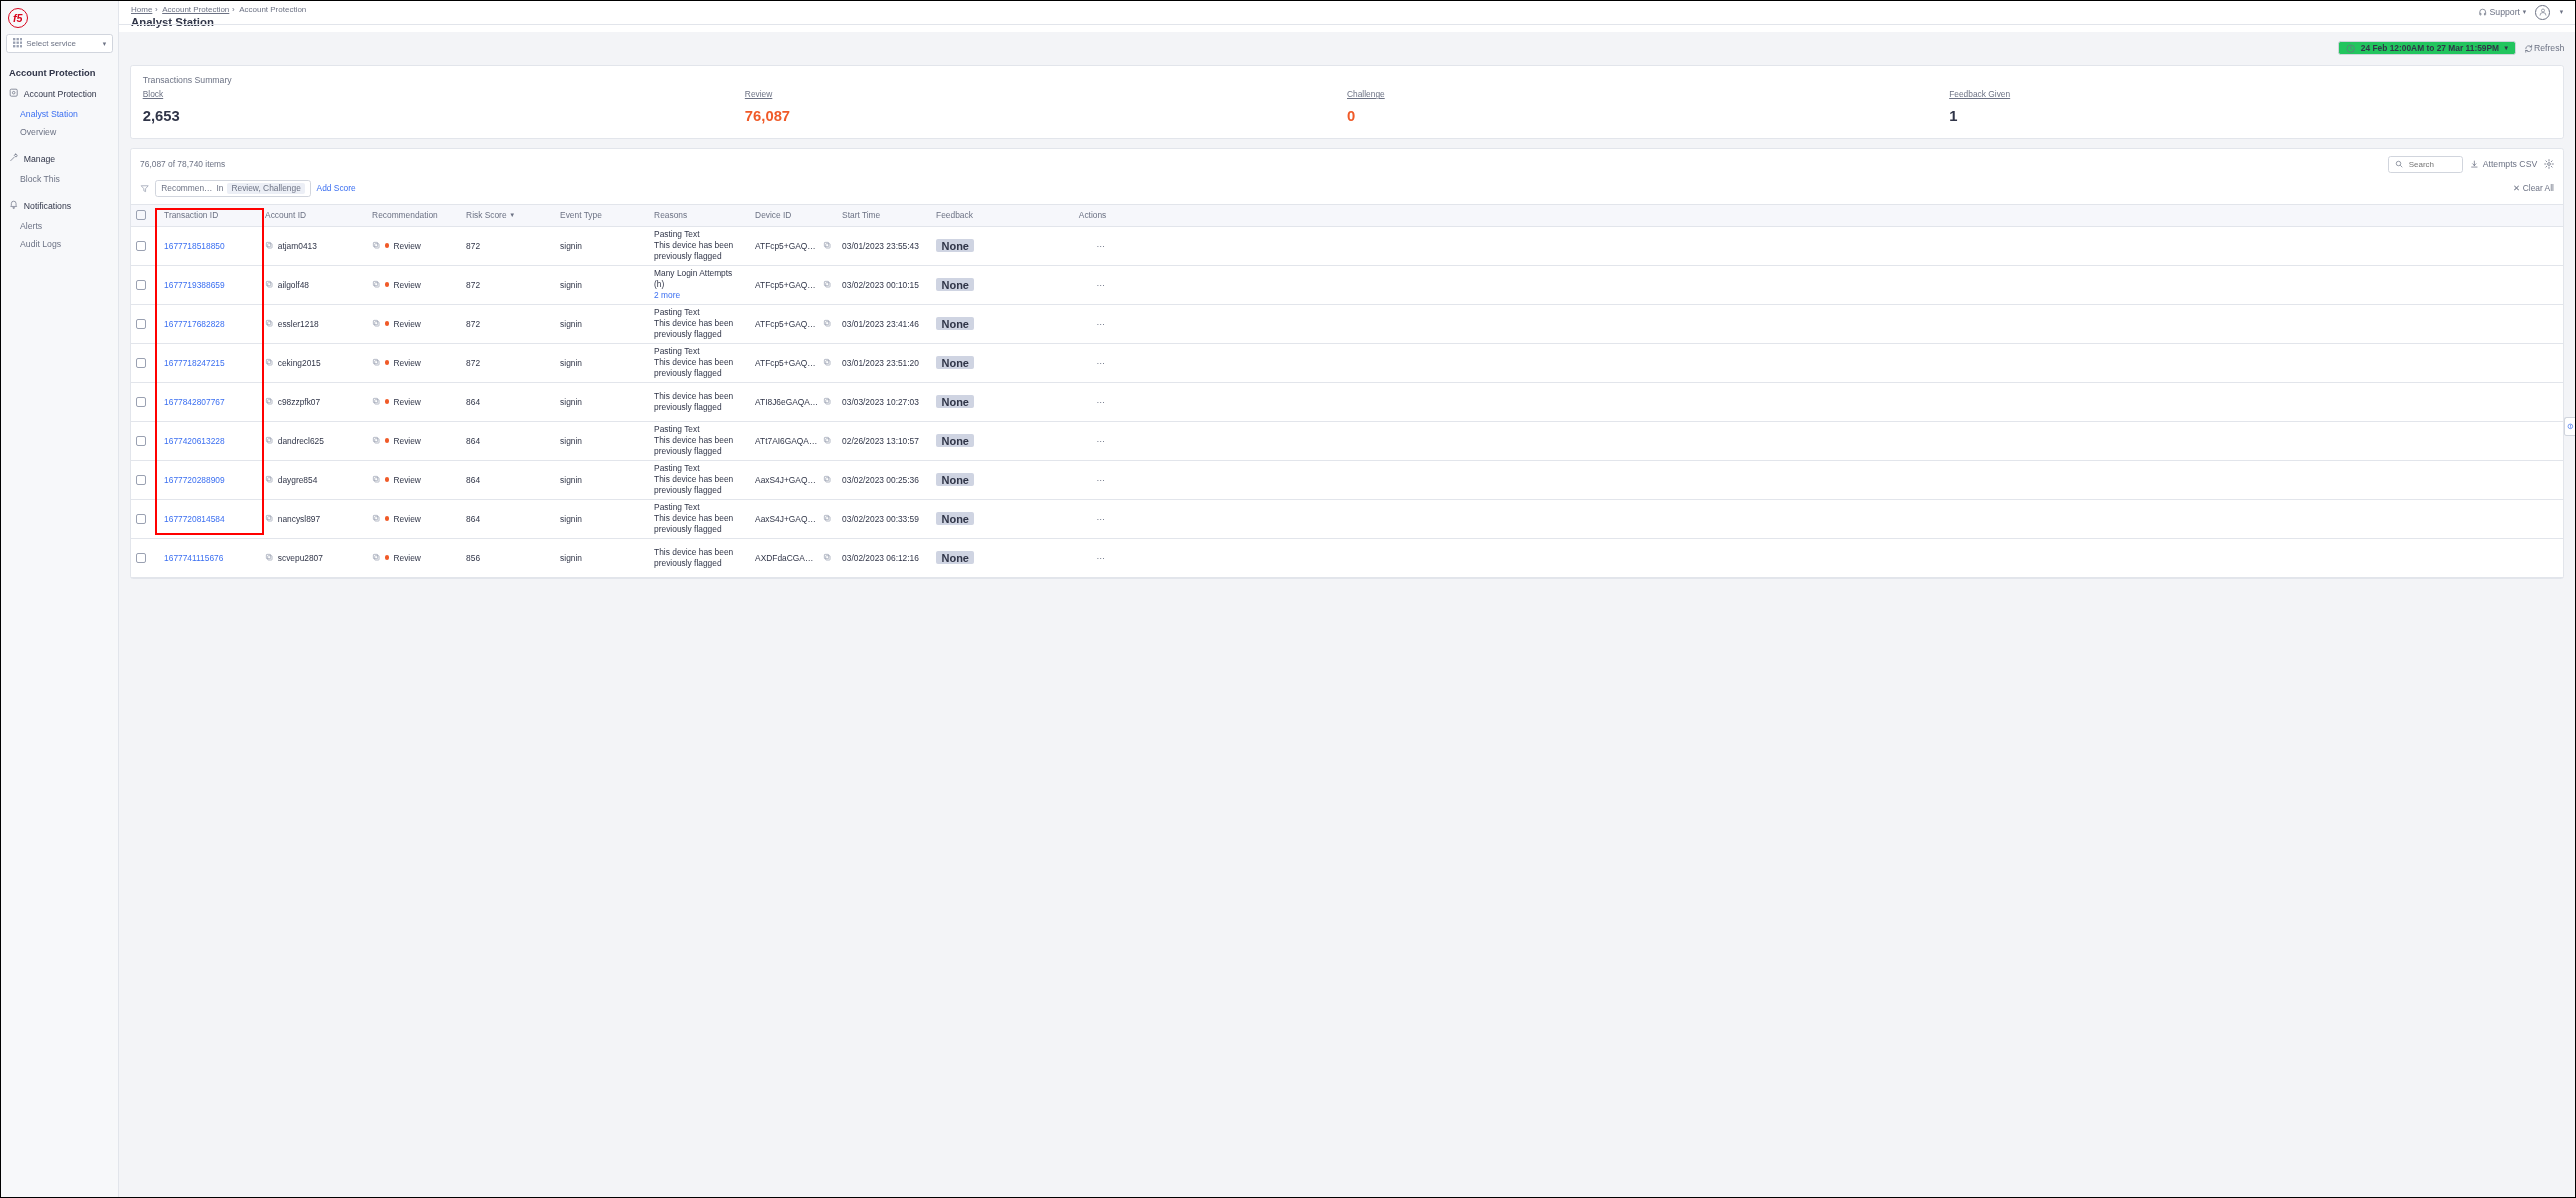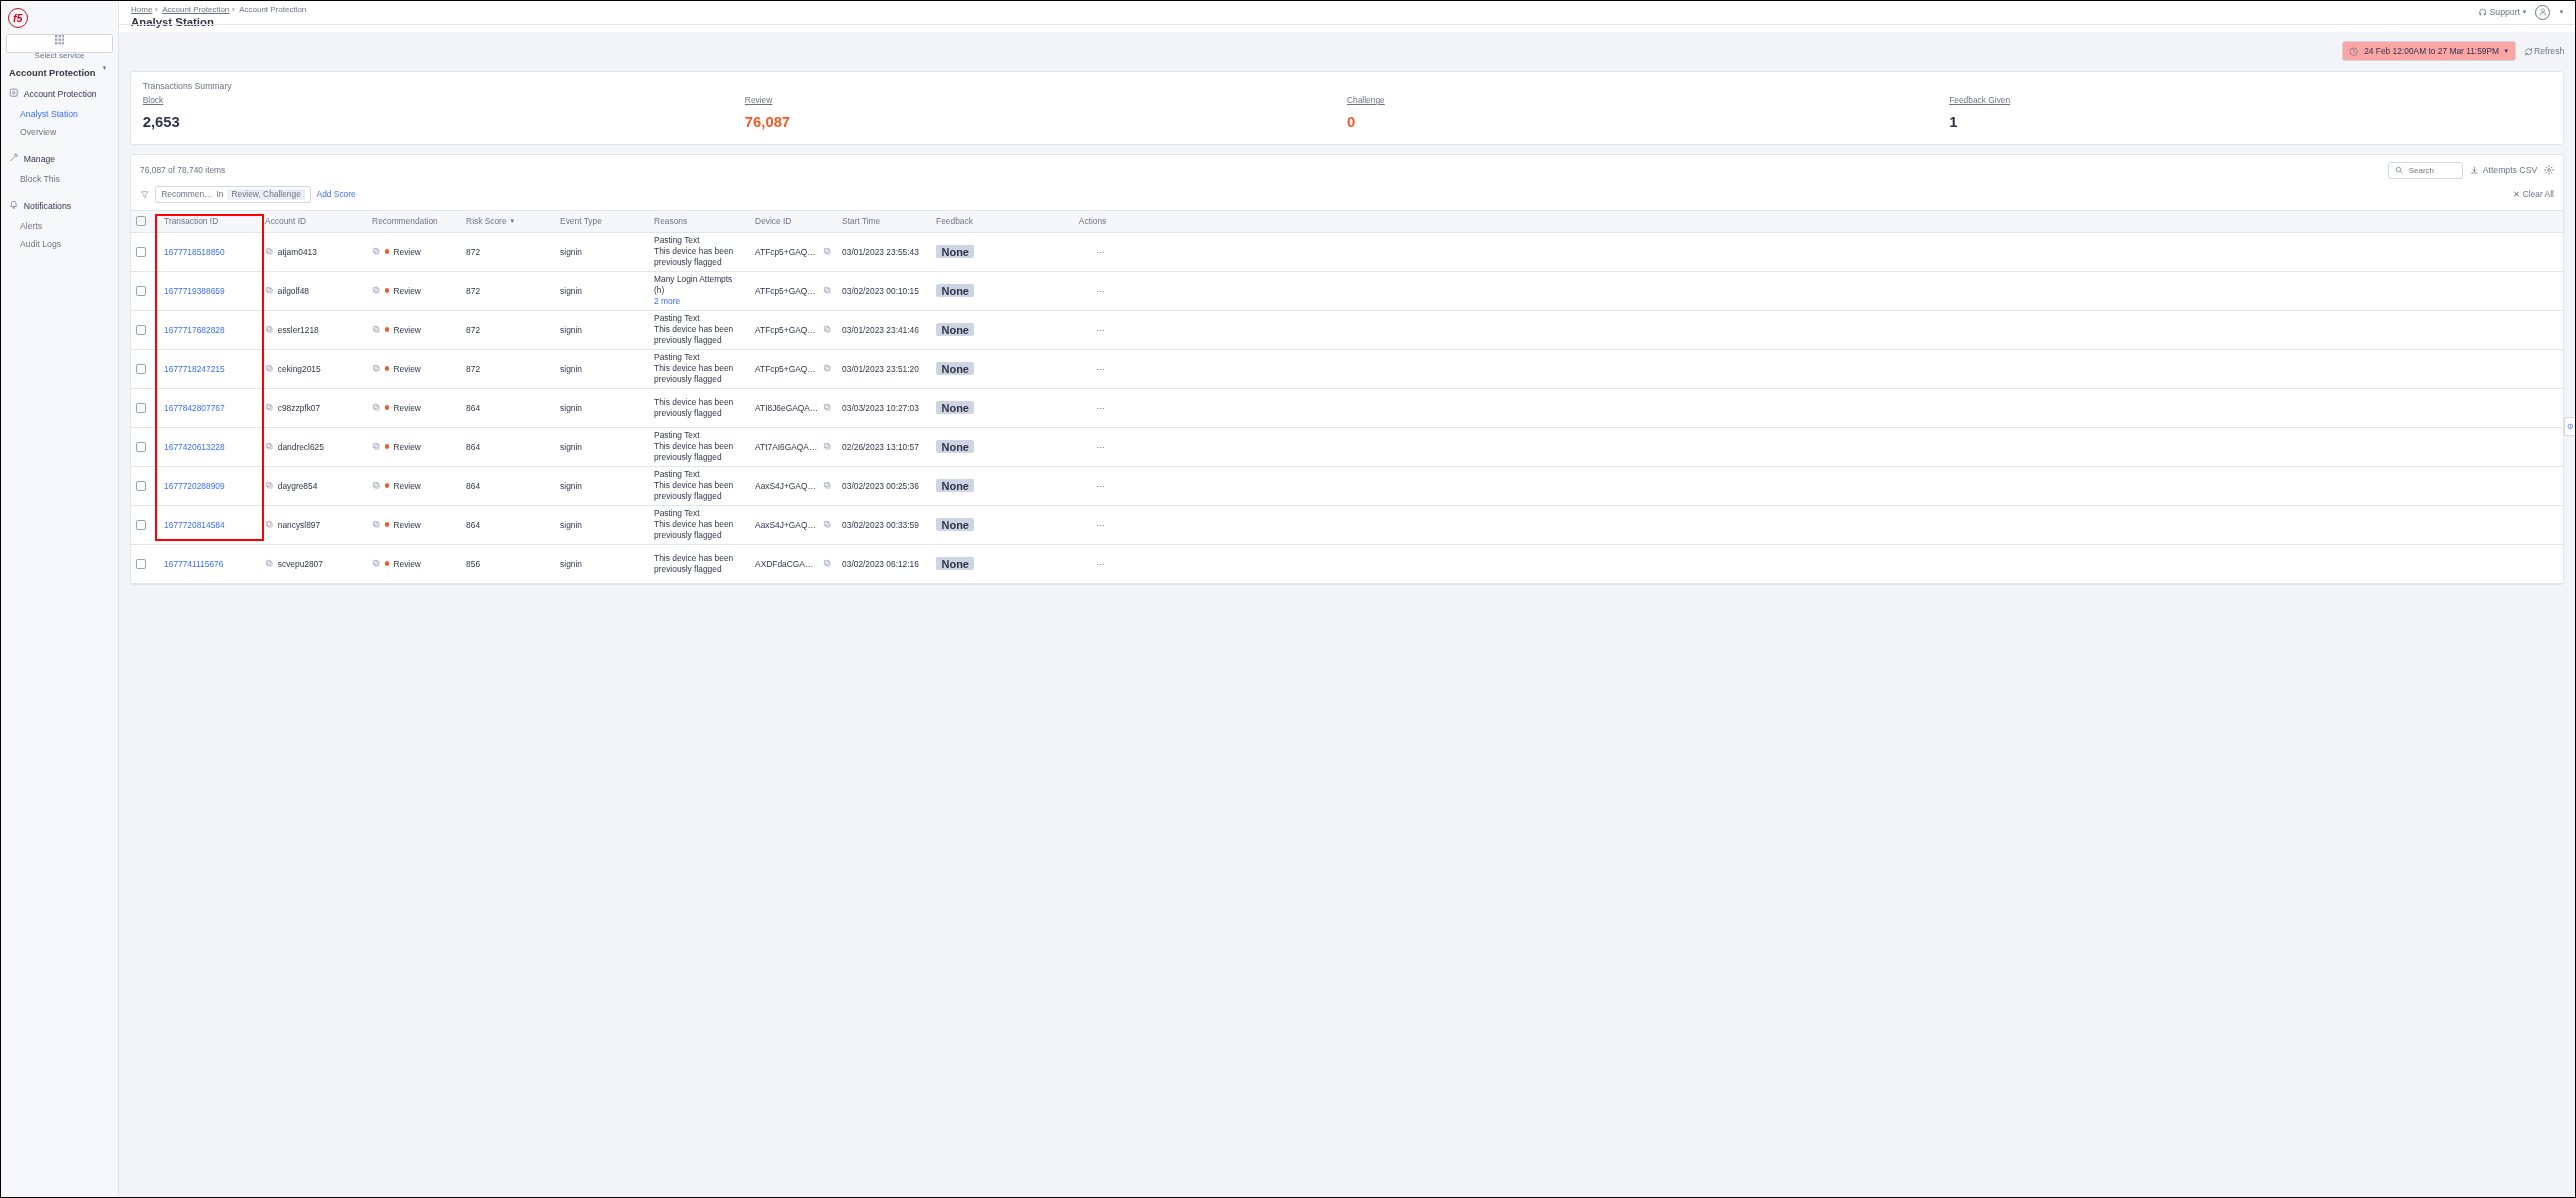--- a/index.html
+++ b/index.html
@@ -34,21 +34,21 @@
   }
   .logo{
     width:20px;height:20px;border-radius:50%;
     border:1.3px solid #d8041c;margin:2.7px 0 6.7px 6.7px;
     display:flex;align-items:center;justify-content:center;
     color:#d8041c;font-weight:700;font-size:10.7px;font-style:italic;
   }
   .svc-select{
     margin:4px 5.4px 9.4px 5.4px;height:19px;border:0.7px solid var(--border-dark);
     border-radius:2.7px;background:#fff;display:flex;align-items:center;
-    padding:0 5.4px;color:var(--text-dim);font-size:8px;gap:4px;cursor:pointer;flex-direction:column;
+    padding:0 5.4px;color:var(--text-dim);font-size:8px;gap:4px;cursor:pointer;
   }
   .svc-select .chev{margin-left:auto;font-size:6.7px;}
   .nav-title{font-weight:700;font-size:9.4px;padding:4px 8px;}
   .nav-group{padding:1.3px 0 5.4px 0;}
   .nav-head{display:flex;align-items:center;gap:5.4px;padding:5.4px 8px;font-size:8.7px;color:var(--text);}
   .nav-item{padding:4px 8px 4px 19px;color:var(--text-dim);font-size:8.7px;cursor:pointer;}
   .nav-item.active{color:var(--link);}
   .icon-sq{width:9.4px;height:9.4px;display:inline-block;}
   
   .topbar{
@@ -63,22 +63,22 @@
   .top-right{margin-left:auto;display:flex;align-items:center;gap:9.4px;color:var(--text-dim);}
   .support{display:flex;align-items:center;gap:2.7px;cursor:pointer;}
   .avatar{width:14.8px;height:14.8px;border-radius:50%;border:0.7px solid var(--text-dim);display:flex;align-items:center;justify-content:center;}
   
   .content{
     position:absolute;left:118px;right:0;top:31px;bottom:0;
     background:var(--bg);padding:9.4px 10.7px 0 10.7px;overflow:hidden;
   }
   .controls-row{display:flex;align-items:center;gap:8px;margin-bottom:9.4px;}
   .spacer{flex:1;}
-  .range-picker{border:0.7px solid var(--border-dark);border-radius:2.7px;background:#fca5a5;
-    height:20px;display:flex;align-items:center;padding:0 6.7px;gap:5.4px;font-size:8.4px;cursor:pointer;}
+  .range-picker{border:0.7px solid var(--border-dark);border-radius:2.7px;background:#22c55e;
+    height:14px;display:flex;align-items:center;padding:0 6.7px;gap:5.4px;font-size:8.4px;cursor:pointer;font-weight:bold;}
   .refresh{display:flex;align-items:center;gap:1px;color:var(--text-dim);cursor:pointer;}
   
   .card{background:#fff;border:0.7px solid var(--border);border-radius:2.7px;padding:9.4px 12px 13.4px 12px;}
   .card-title{font-size:8.7px;color:var(--text-dim);margin-bottom:4px;}
   .stats{display:flex;}
   .stat{flex:1;}
   .stat .label{font-size:8.4px;text-decoration:underline;color:var(--text-dim);cursor:pointer;}
   .stat .value{font-size:14.8px;font-weight:700;margin-top:9px;}
   .stat .value.orange{color:var(--orange);}
   

